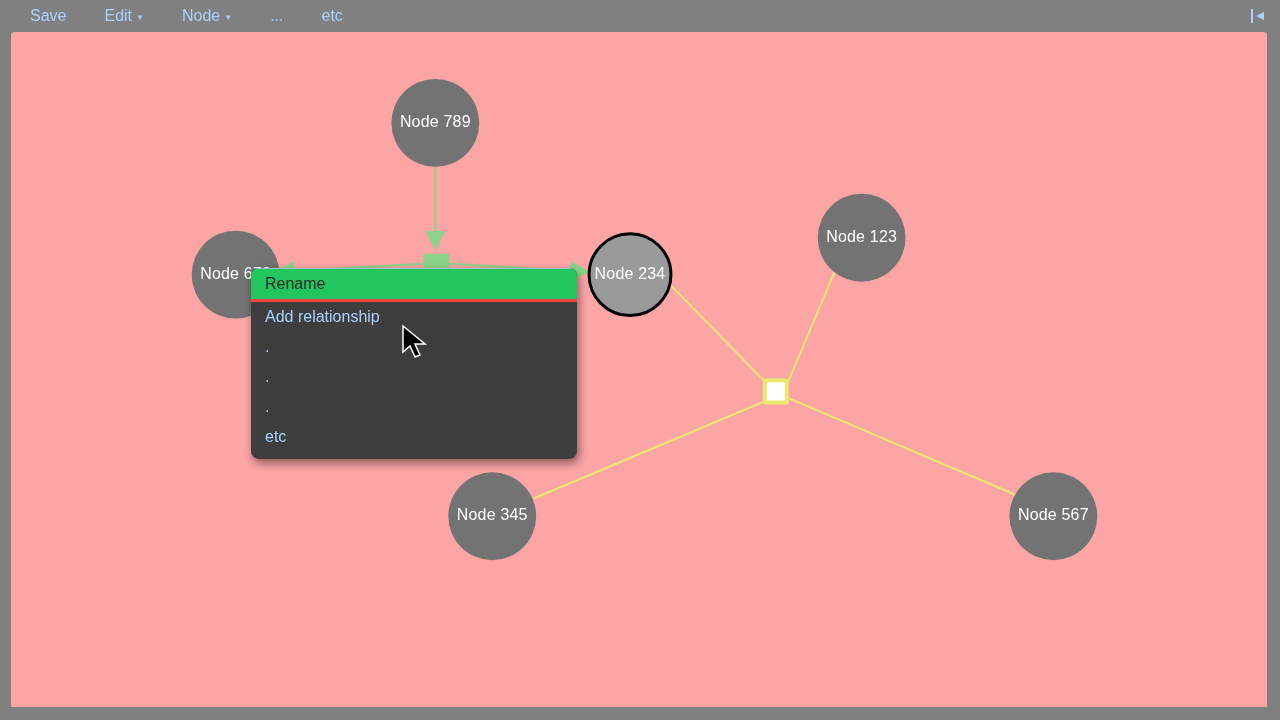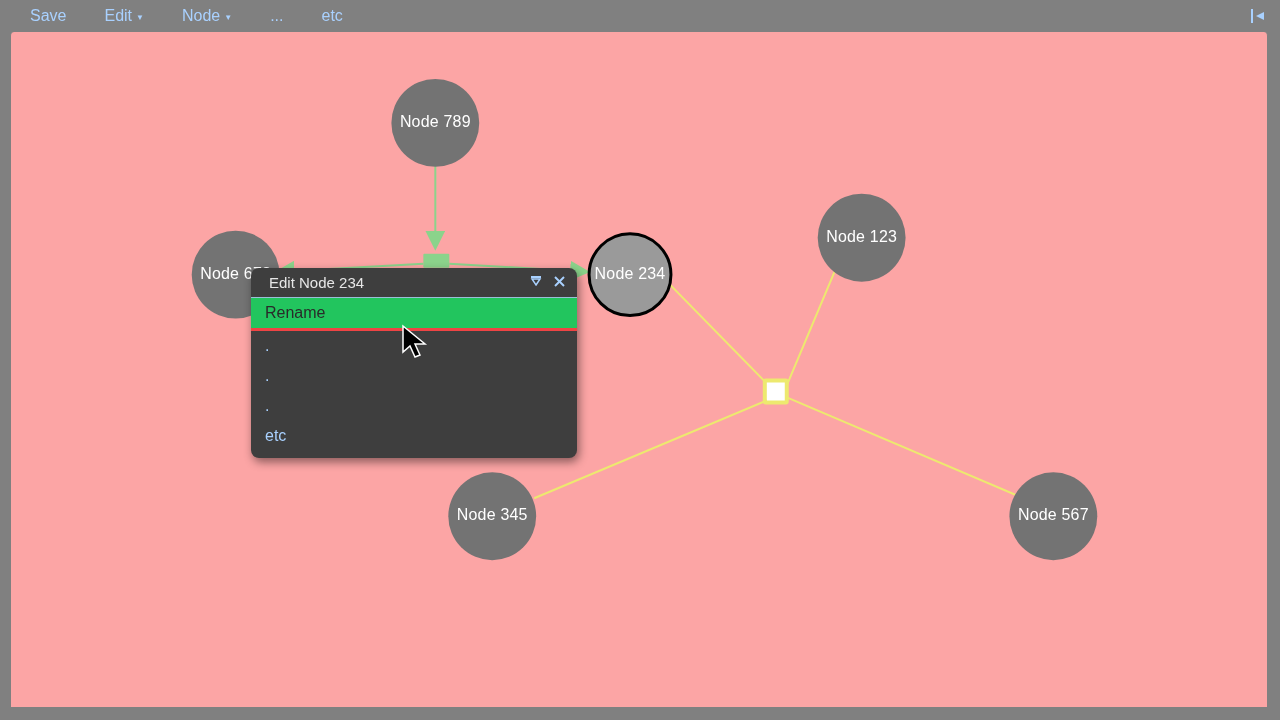--- a/index.html
+++ b/index.html
@@ -197,39 +197,23 @@
       <text x="1044" y="485">Node 567</text>
     </g>
     <g class="node selected">
       <circle cx="620" cy="243" r="41"></circle>
       <text x="620" y="243">Node 234</text>
     </g>
   </svg>
 </div>
 
 <div class="context-menu">
-  <div class="cm-header">
-    <span>Edit Node 234</span>
-    <span class="icons">
-      <span>
-        <svg width="12" height="12" viewBox="0 0 12 12">
-          <line x1="1" y1="2" x2="11" y2="2" stroke="#a9d1ff" stroke-width="2"></line>
-          <polygon points="6,4 2,10 10,10" fill="none" stroke="#a9d1ff" stroke-width="1.5" transform="rotate(180 6 7)"></polygon>
-        </svg>
-      </span>
-      <span>
-        <svg width="11" height="11" viewBox="0 0 11 11">
-          <line x1="1" y1="1" x2="10" y2="10" stroke="#a9d1ff" stroke-width="2"></line>
-          <line x1="10" y1="1" x2="1" y2="10" stroke="#a9d1ff" stroke-width="2"></line>
-        </svg>
-      </span>
-    </span>
-  </div>
   <ul>
     <li class="hovered">Rename</li>
+    <li>Add relationship</li>
     <li>.</li>
     <li>.</li>
     <li>.</li>
     <li>etc</li>
   </ul>
 </div>
 
 <div class="cursor-arrow">
   <svg width="30" height="36" viewBox="0 0 30 36">
     <path d="M2 2 L2 28 L9 22 L14 33 L19 31 L14 20 L24 20 Z" fill="#000" stroke="#fff" stroke-width="1.5"></path>

